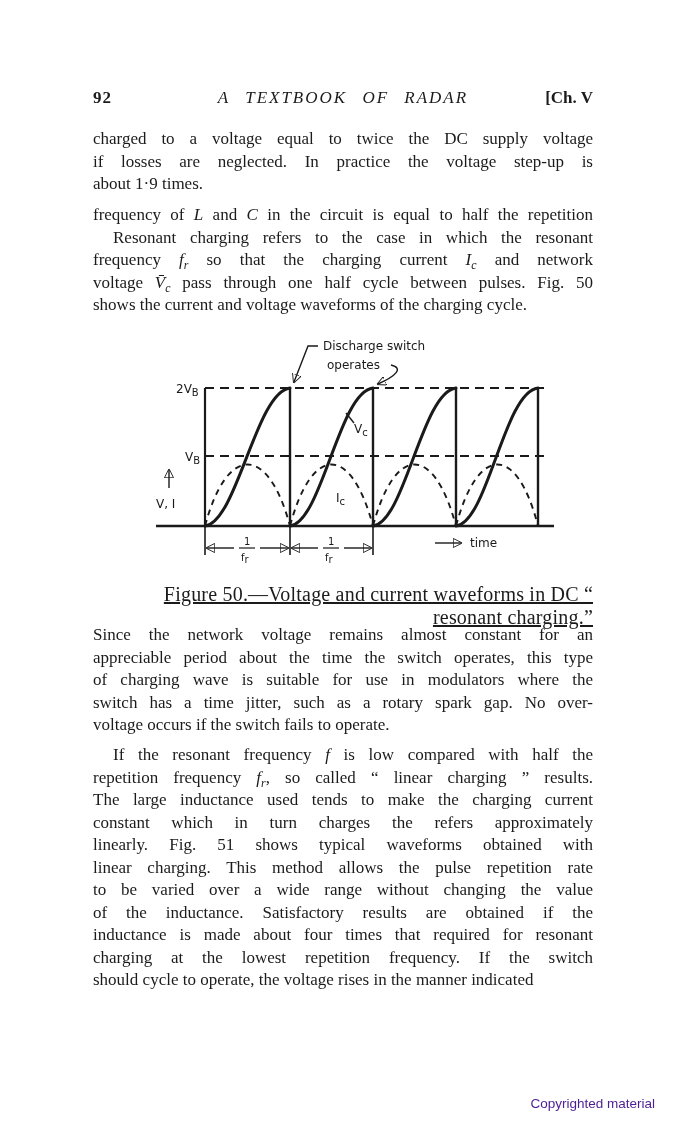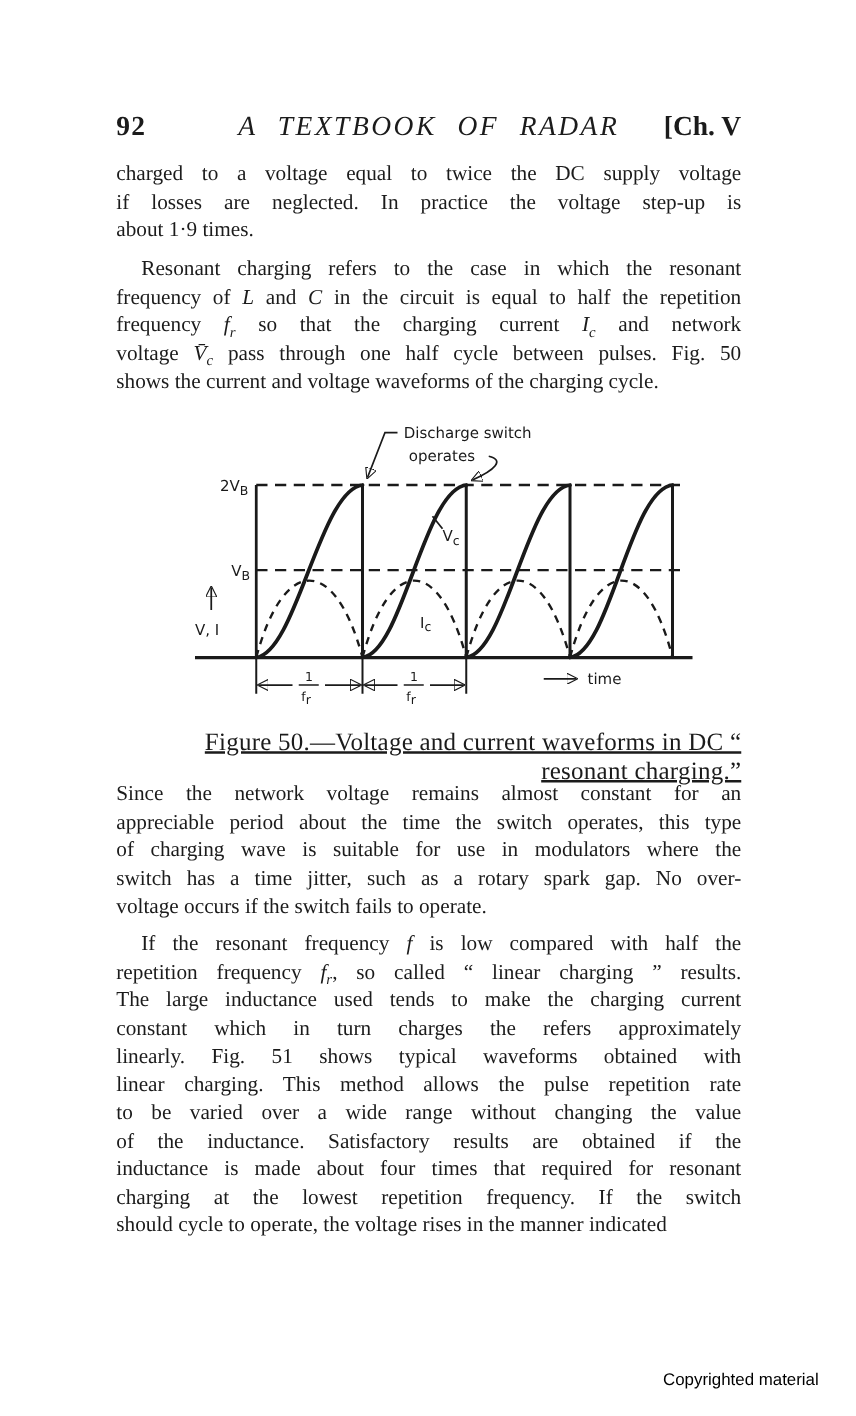--- a/index.html
+++ b/index.html
@@ -2,21 +2,21 @@
 <html><head>
 <meta charset="utf-8">
 <style>
   html,body{margin:0;padding:0;}
   .page{
     position:relative; width:685px; height:1133px; background:#ffffff;
     font-family:"Liberation Serif", serif; color:#1b1b1b; overflow:hidden;
   }
   .header{
     position:absolute; left:93px; top:88px; width:500px; height:22px;
-    font-size:22px;
+    font-size:17px;
   }
   .pgnum{position:absolute; left:0; top:0; font-weight:bold; letter-spacing:1px;}
   .title{
     position:absolute; left:0; right:0; text-align:center;
     font-style:italic; font-weight:normal; letter-spacing:2px; word-spacing:9px;
   }
   .chap{position:absolute; right:0; top:0; font-weight:bold;}
   .para{position:absolute; left:93px; width:500px; font-size:17px;}
   .para .line{
     display:block; line-height:22.5px; height:22.5px; white-space:normal;
@@ -30,21 +30,21 @@
   .p2{top:204px;}
   .p3{top:624px;}
   .p4{top:744px;}
   .figure{position:absolute; left:148px; top:336px; width:440px; height:245px;}
   .caption{
     position:absolute; left:93px; top:583px; width:500px;
     font-size:20px; text-align:right; letter-spacing:0.2px;text-decoration:underline;
   }
   .watermark{
     position:absolute; right:30px; top:1096px;
-    font-family:"Liberation Sans", sans-serif; font-size:13.5px; color:#000000;
+    font-family:"Liberation Sans", sans-serif; font-size:13.5px; color:#4c1d95;
   }
   svg text{
     font-family:"DejaVu Sans", sans-serif; font-size:12px; fill:#1a1a1a;
   }
   svg .small{font-size:10px;}
   svg path, svg line{stroke:#1a1a1a; fill:none;}
 </style>
 </head>
 <body>
 
@@ -55,22 +55,22 @@
     <span class="title">A TEXTBOOK OF RADAR</span>
     <span class="chap">[Ch. V</span>
   </div>
 
   <div class="para p1">
       <div class="line">charged to a voltage equal to twice the DC supply voltage</div>
       <div class="line">if losses are neglected.  In practice the voltage step-up is</div>
       <div class="line last">about 1·9 times.</div>
     </div>
   <div class="para p2">
+      <div class="line">frequency of <i>L</i> and <i>C</i> in the circuit is equal to half the repetition</div>
       <div class="line indent">Resonant charging refers to the case in which the resonant</div>
-      <div class="line">frequency of <i>L</i> and <i>C</i> in the circuit is equal to half the repetition</div>
       <div class="line">frequency <i>f<sub>r</sub></i> so that the charging current <i>I<sub>c</sub></i> and network</div>
       <div class="line">voltage <i>V̄<sub>c</sub></i> pass through one half cycle between pulses.  Fig. 50</div>
       <div class="line last">shows the current and voltage waveforms of the charging cycle.</div>
     </div>
 
   <div class="figure">
     <svg width="440" height="245" viewBox="0 0 440 245">
       <defs>
         <marker id="ah" viewBox="0 0 10 10" refX="8.5" refY="5" markerWidth="6.5" markerHeight="6.5" orient="auto-start-reverse">
           <path d="M0,0 L10,5 L0,10 z" fill="#1a1a1a" stroke="none"></path>

